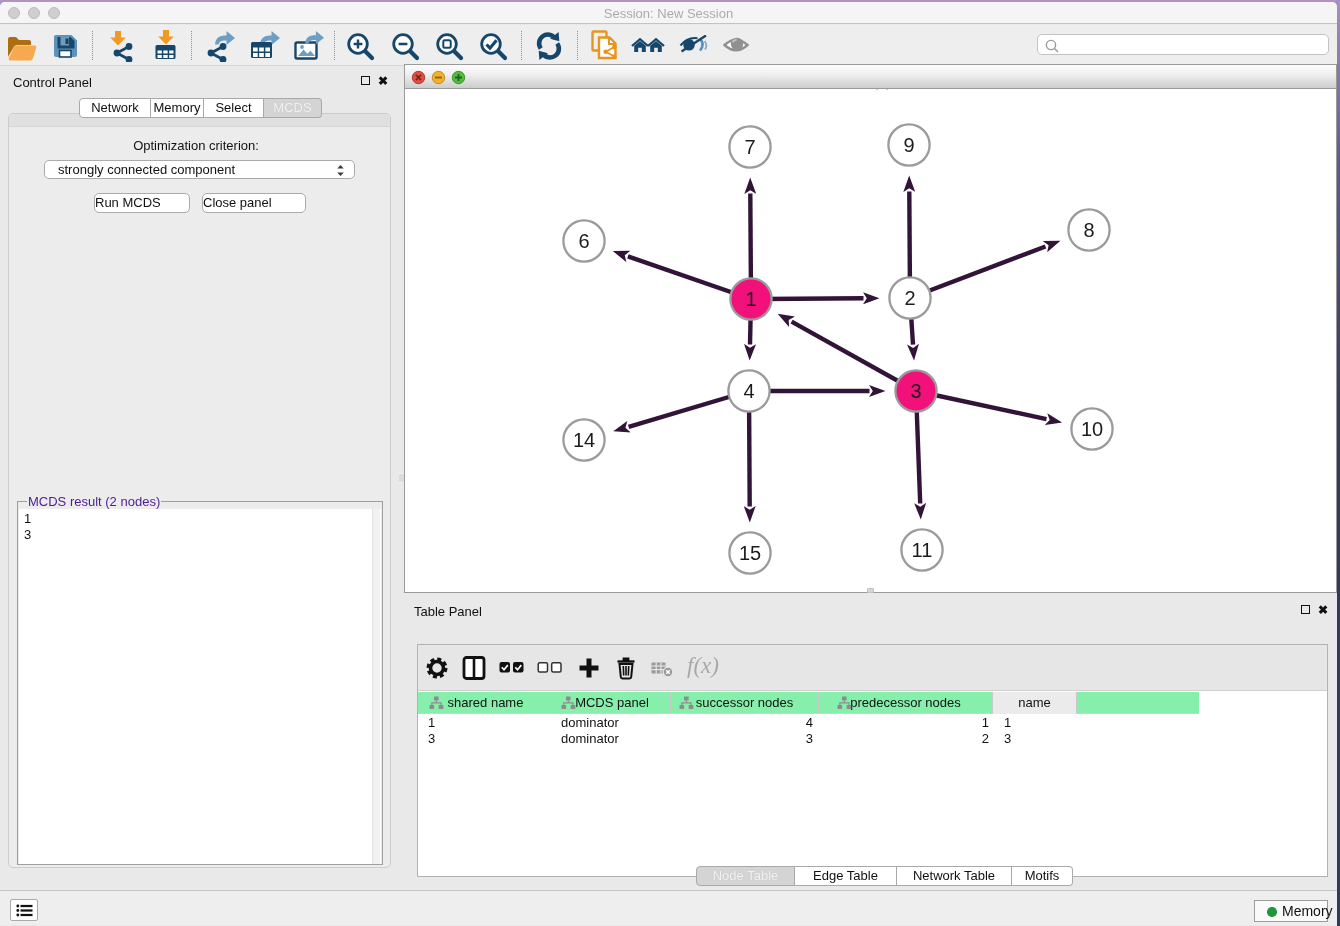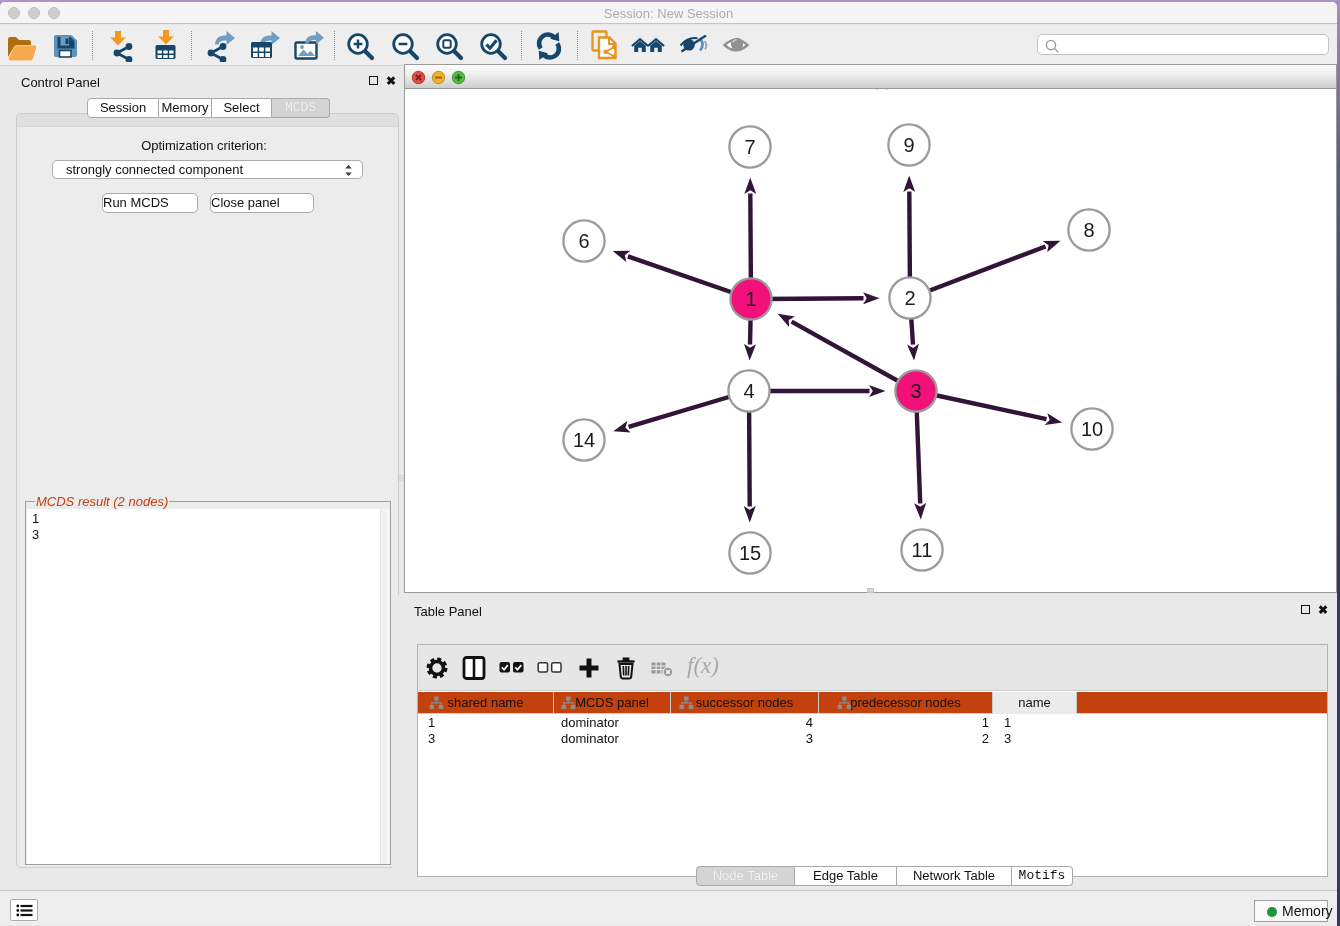--- a/index.html
+++ b/index.html
@@ -18,63 +18,63 @@
     font-size:13px; color:#ababab; }
   
   #toolbar { position:absolute; left:0; top:23px; width:1337px; height:41px;
     background:#eeeeee; border-bottom:1px solid #d6d6d6; }
   .tbsep { position:absolute; top:6px; height:29px; width:0;
     border-left:1px dotted #8f8f8f; }
   .ticon { position:absolute; top:0; }
   #searchbox { position:absolute; left:1037px; top:9px; width:292px; height:21px;
     background:#fff; border:1px solid #c2c2c2; border-radius:5px; }
   
-  #cpanel { position:absolute; left:8px; top:64px; width:392px; height:827px; background:#e9e9e9; }
+  #cpanel { position:absolute; left:0; top:64px; width:392px; height:827px; background:#e9e9e9; }
   .panel-title { position:absolute; font-size:13px; color:#111; }
   .float-ic { position:absolute; width:9px; height:9px; border:1.5px solid #111; background:transparent; }
   .close-ic { position:absolute; font-size:12px; font-weight:bold; color:#111; line-height:12px; }
   .tabrow { position:absolute; height:20px; display:flex; z-index:5; }
   .tab { font-size:13px; color:#111; background:#fff; border:1px solid #a9a9a9;
     border-left:none; text-align:center; line-height:18px; }
   .tab.first { border-left:1px solid #a9a9a9; border-radius:4px 0 0 4px; }
-  .tab.last { border-radius:0 4px 4px 0;font-family:Liberation Mono, monospace; }
+  .tab.last { border-radius:0 4px 4px 0; }
   .tab.sel { background:#d4d4d4; color:#f2f2f2; text-shadow:0 0 1px #bdbdbd; border-color:#a9a9a9; }
   #tabpane { position:absolute; left:8px; top:47px; width:383px; height:755px;
     background:#ececec; border:1px solid #cccccc; border-radius:5px; }
   #tabpane-top { position:absolute; left:0px; top:0px; width:381px; height:13px;
     background:#e0e0e0; border-radius:5px 5px 0 0; border-bottom:1px solid #d6d6d6;}
   #opt-label { position:absolute; left:0; top:72px; width:392px; text-align:center; font-size:13px; color:#111; }
   #combo { position:absolute; left:44px; top:94px; width:311px; height:19px; background:#fff;
     border:1px solid #ababab; border-radius:5px; font-size:13px; color:#111; line-height:18px; padding-left:13px; }
   .btn { position:absolute; height:20px; background:#fff; border:1px solid #ababab;
     border-radius:5px; font-size:13px; color:#111; text-align:left; line-height:18px; }
   #resultbox { position:absolute; left:17px; top:435px; width:366px; height:364px;
     border:1px solid #9f9f9f; }
   #resultbox-label { position:absolute; left:9px; top:-8px; background:#ececec;
-    font-size:13px; color:#c2410c; padding:0 1px;font-style:italic; }
+    font-size:13px; color:#4c1d95; padding:0 1px; }
   #resultbox-inner { position:absolute; left:1px; top:7px; width:362px; height:355px;
     background:#fff; font-size:13px; color:#111; padding:2px 0 0 5px; line-height:15.5px; }
   #resultbox-sb { position:absolute; right:1px; top:0px; width:8px; height:355px;
     background:#f2f2f2; border-left:1px solid #e2e2e2; }
   
   #netwin { position:absolute; left:404px; top:62px; width:933px; height:529px;
     background:#fff; border:1px solid #9a9a9a; overflow:hidden; }
   #nettitle { position:absolute; left:0; top:0; width:931px; height:24px;
     background:linear-gradient(180deg,#fdfdfd 0%,#ededed 45%,#d8d8d8 80%,#cdcdcd 100%);
     border-bottom:1px solid #9a9a9a; }
   #nettitle-text { position:absolute; width:100%; text-align:center; top:5px; font-size:13px; color:#1a1a1a;margin-top:16px; }
   #netcontent { position:absolute; left:0; top:25px; width:931px; height:502px; background:#fff; }
   
   #tpanel { position:absolute; left:392px; top:593px; width:945px; height:296px; background:#e9e9e9; }
   #tbox { position:absolute; left:25px; top:29px; width:911px; height:233px;
     background:#fff; border:1px solid #b2b2b2;margin-top:20px; }
   #tbox-toolbar { position:absolute; left:0; top:0; width:909px; height:46px;
     background:#e6e6e6; border-bottom:1px solid #cfcfcf; }
-  #thead { position:absolute; left:0; top:47px; width:909px; height:22px;
-    background:#c2410c; border-bottom:1px solid #d0d0d0; }
+  #thead { position:absolute; left:0; top:47px; width:781px; height:22px;
+    background:#86efac; border-bottom:1px solid #d0d0d0; }
   .hcol { position:absolute; top:0; height:22px; border-right:1px solid #c9c9c9;
     font-size:13px; color:#111; text-align:center; line-height:22px; }
   .trow { position:absolute; width:909px; height:16px; font-size:13px; color:#111; }
   .tcell { position:absolute; top:0; height:16px; line-height:16px; }
   
   #statusbar { position:absolute; left:0; top:888px; width:1337px; height:35px;
     background:#eeeeee; border-top:1px solid #c6c6c6; }
   #listbtn { position:absolute; left:10px; top:8px; width:28px; height:22px;
     background:#fff; border:1px solid #ababab; border-radius:2px; }
   #membtn { position:absolute; left:1254px; top:9px; width:74px; height:22px;
@@ -219,21 +219,21 @@
           <circle cx="8" cy="8" r="4.6" fill="none" stroke="#9a9a9a" stroke-width="1.4"></circle>
           <line x1="11.5" y1="11.5" x2="15" y2="15" stroke="#9a9a9a" stroke-width="1.4"></line>
         </svg>
       </div>
   </div>
   <div id="cpanel">
     <div class="panel-title" style="left:13px; top:9px;">Control Panel</div>
     <div class="float-ic" style="left:361px; top:10px;"></div>
     <div class="close-ic" style="left:378px; top:9px;">✖</div>
     <div class="tabrow" style="left:79px; top:32px;">
-      <div class="tab first" style="width:72px;">Session</div>
+      <div class="tab first" style="width:72px;">Network</div>
       <div class="tab" style="width:53px;">Memory</div>
       <div class="tab" style="width:60px;">Select</div>
       <div class="tab sel last" style="width:58px;">MCDS</div>
     </div>
     <div id="tabpane">
         <div id="tabpane-top"></div>
       </div>
     <div id="opt-label">Optimization criterion:</div>
     <div id="combo">strongly connected component<svg width="9" height="13" viewBox="0 0 9 13" style="position:absolute;right:9px;top:3px">
           <path d="M1.2 4.6 L4.5 1 L7.8 4.6 z" fill="#3c3c3c"></path>

